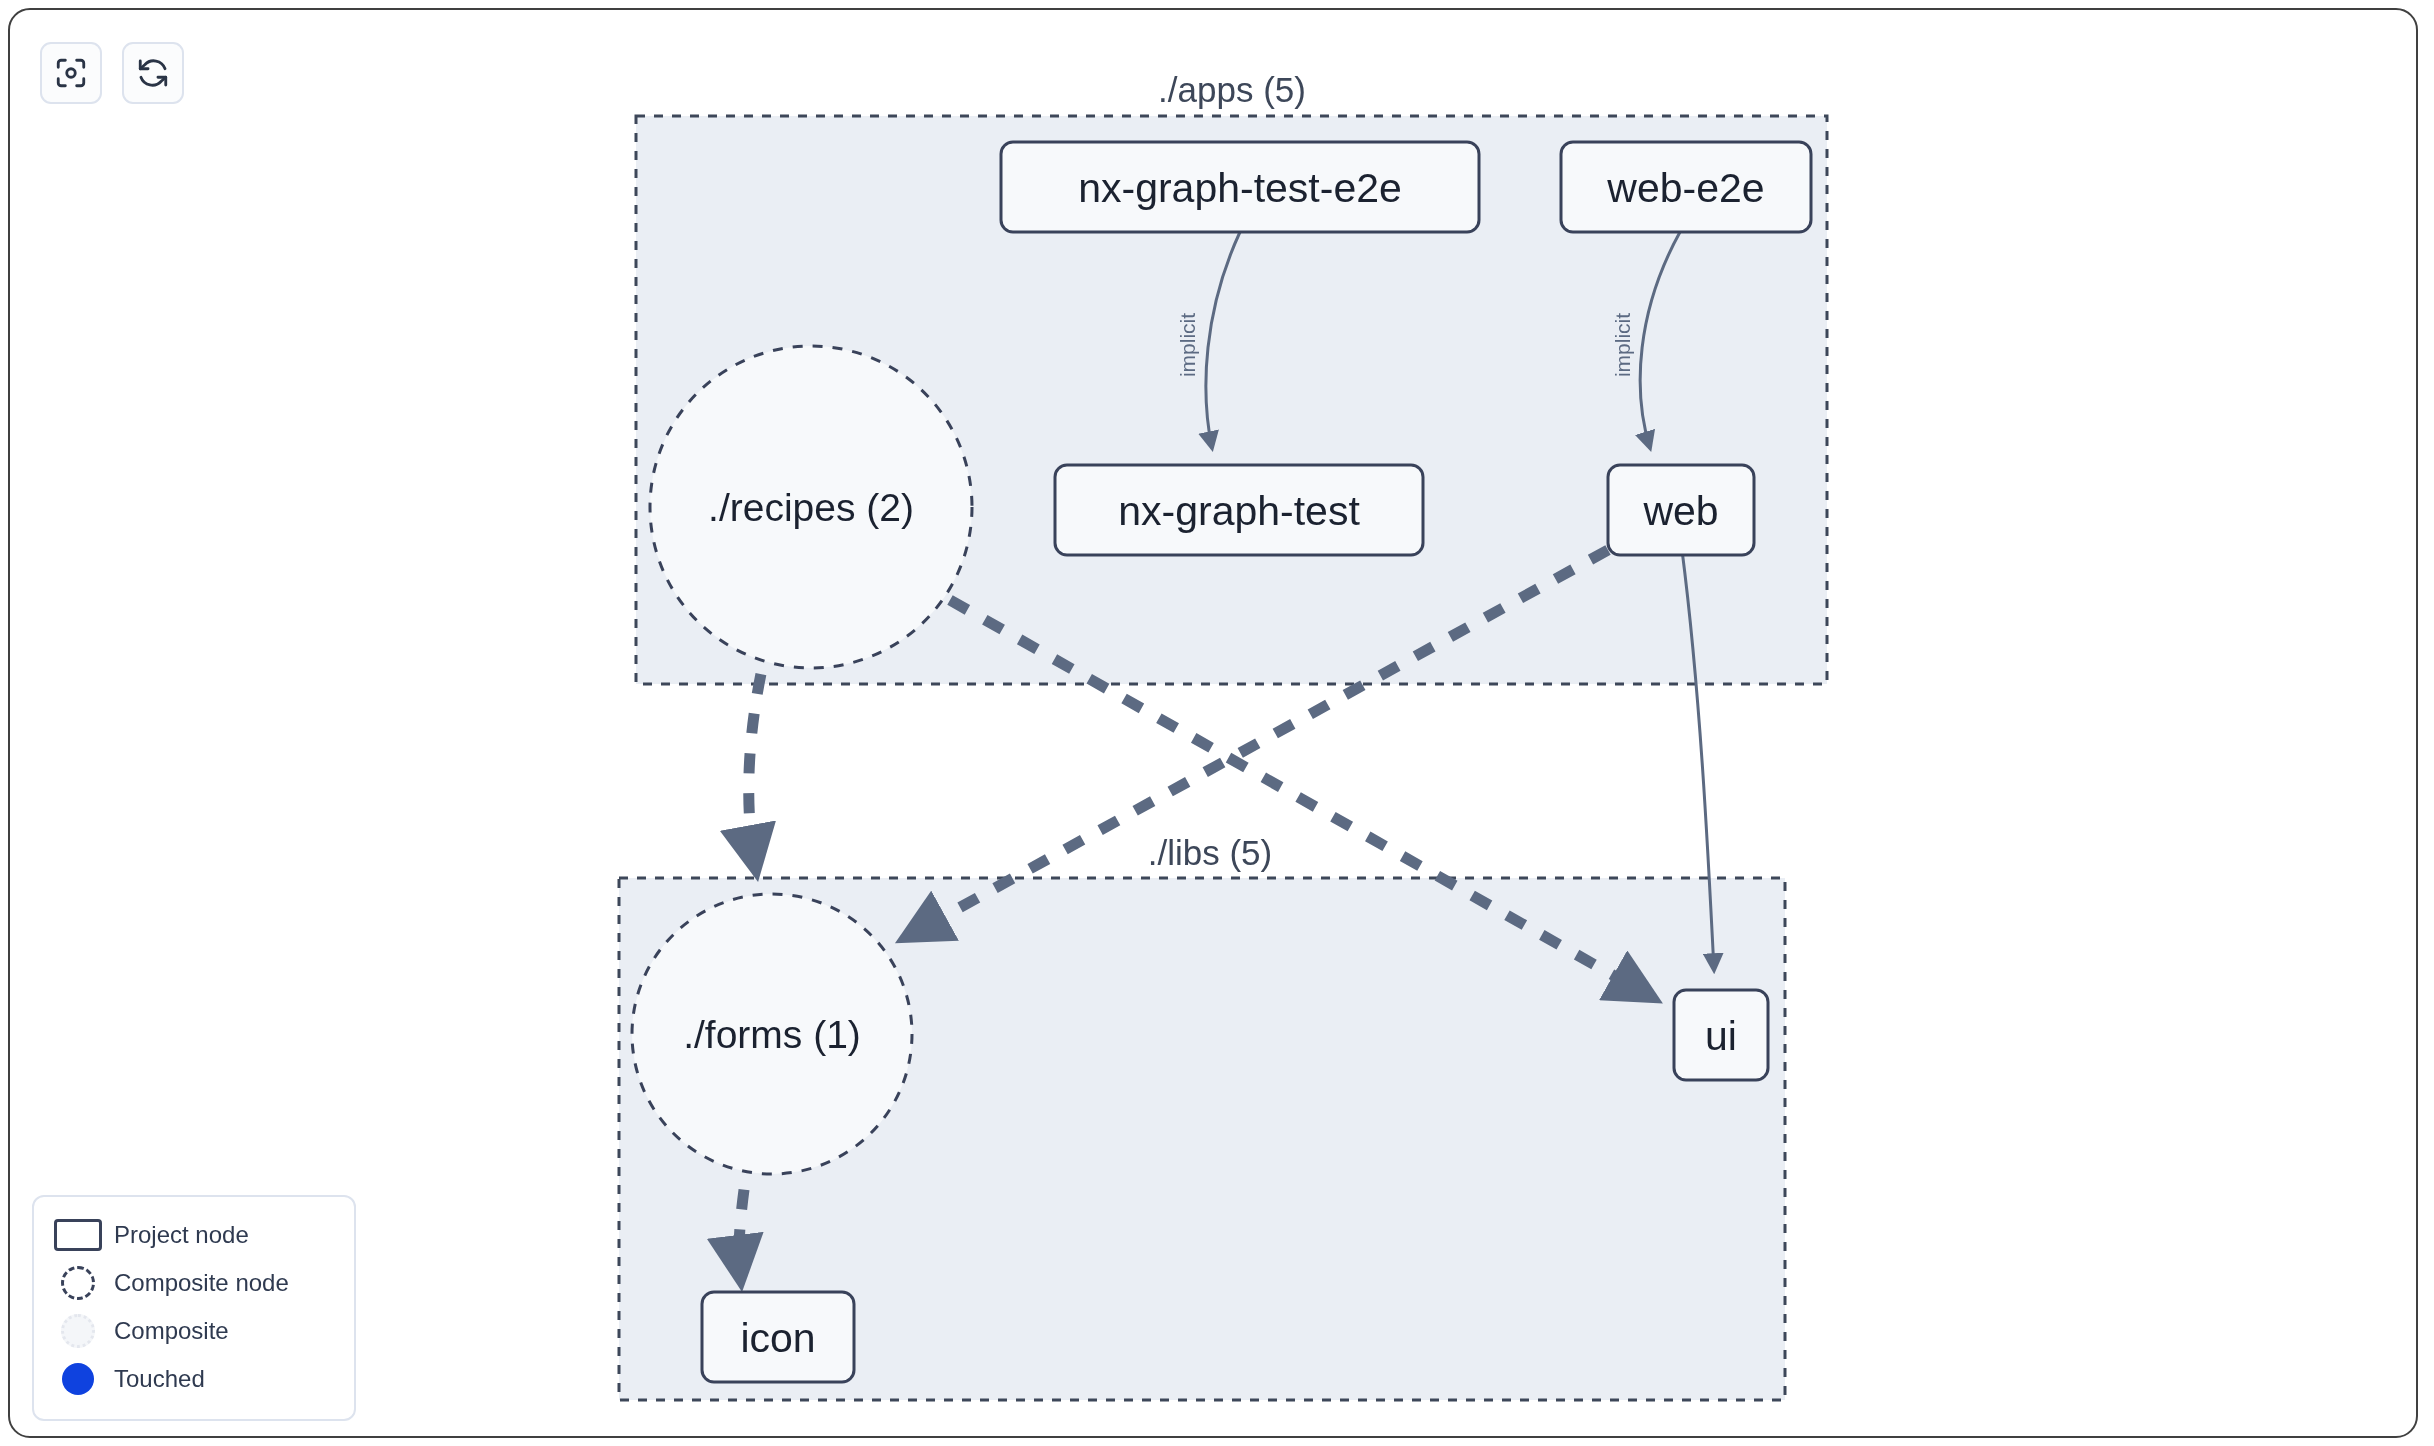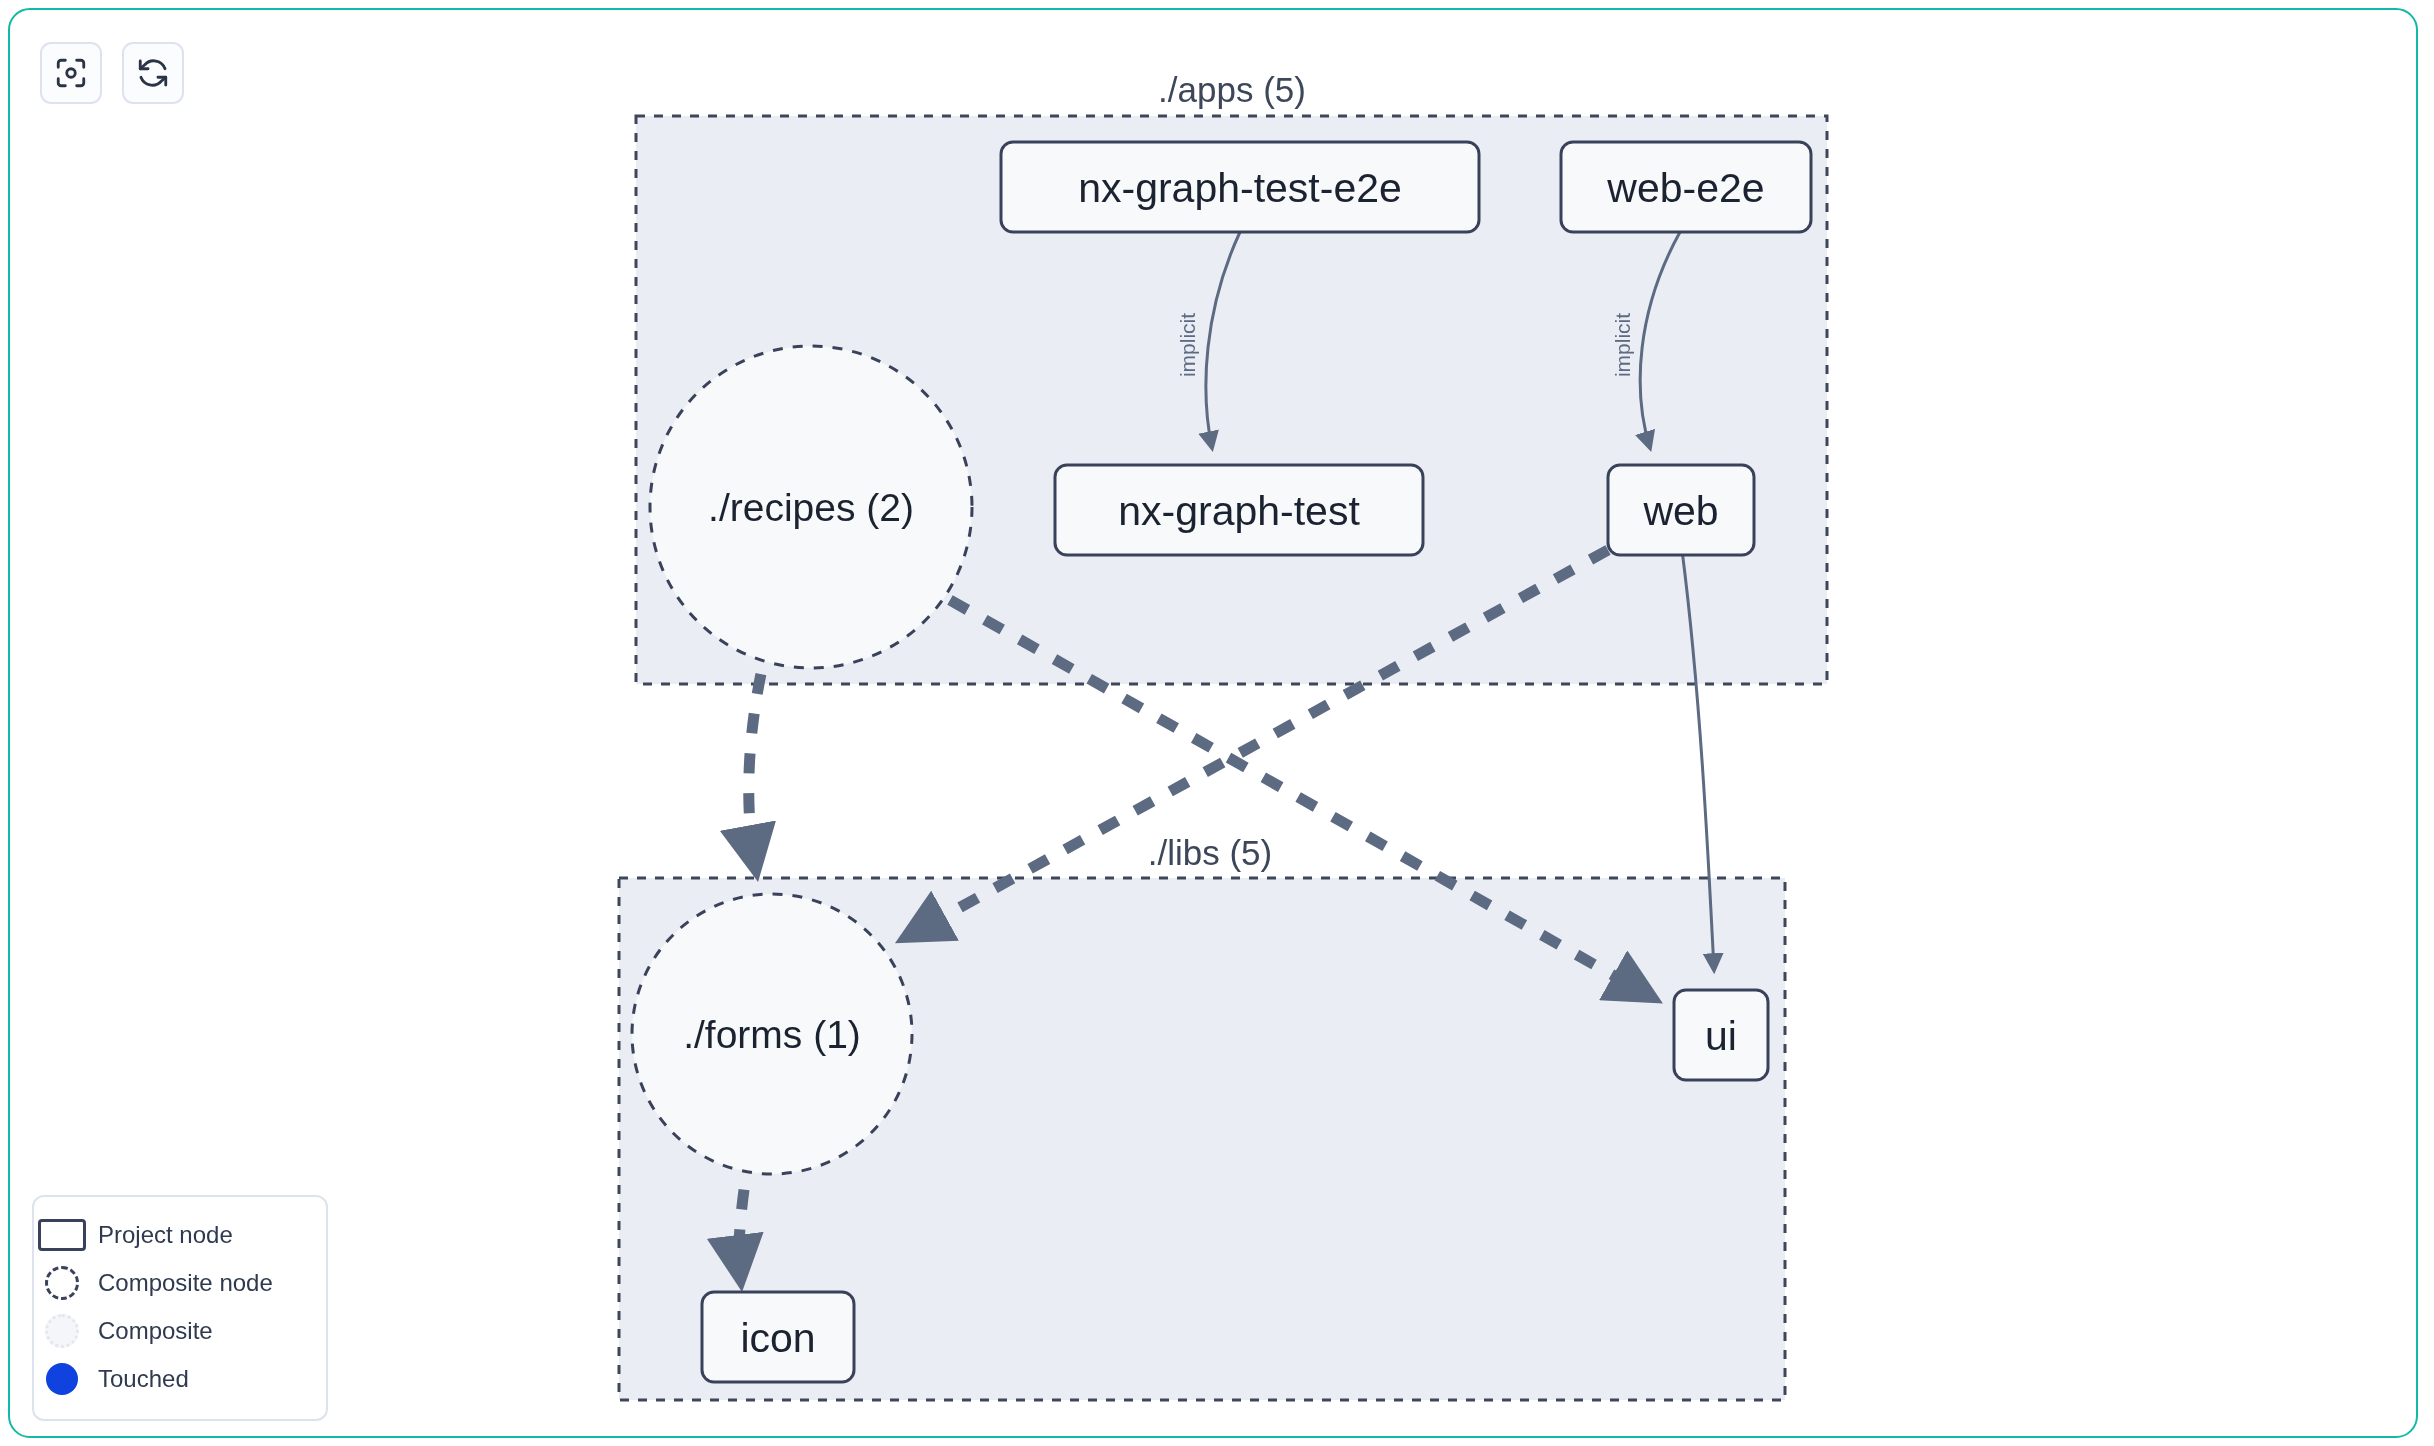--- a/index.html
+++ b/index.html
@@ -7,21 +7,21 @@
     width: 2434px; height: 1446px;
     background: #ffffff;
     font-family: "Liberation Sans", sans-serif;
     overflow: hidden;
   }
   #panel {
     position: absolute;
     left: 8px; top: 8px;
     width: 2410px; height: 1430px;
     background: #ffffff;
-    border: 2px solid #14b8a6;
+    border: 2px solid #404040;
     border-radius: 22px;
     box-sizing: border-box;
     overflow: hidden;
   }
   
   #toolbar {
     position: absolute;
     left: 30px; top: 32px;
     display: flex;
     gap: 20px;
@@ -68,25 +68,25 @@
     font-family: "Liberation Sans", sans-serif;
     font-size: 21px;
     fill: #5c6a82;
     text-anchor: middle;
   }
   
   #legend {
     position: absolute;
     left: 22px;
     top: 1185px;
-    width: 296px;
+    width: 324px;
     background: #ffffff;
     border: 2px solid #dde3ee;
     border-radius: 12px;
-    padding: 14px 16px 16px 0;
+    padding: 14px 16px 16px 16px;
     box-sizing: border-box;
     z-index: 40;
   }
   .legend-row {
     display: flex;
     align-items: center;
     height: 48px;
   }
   .legend-swatch {
     width: 56px;

